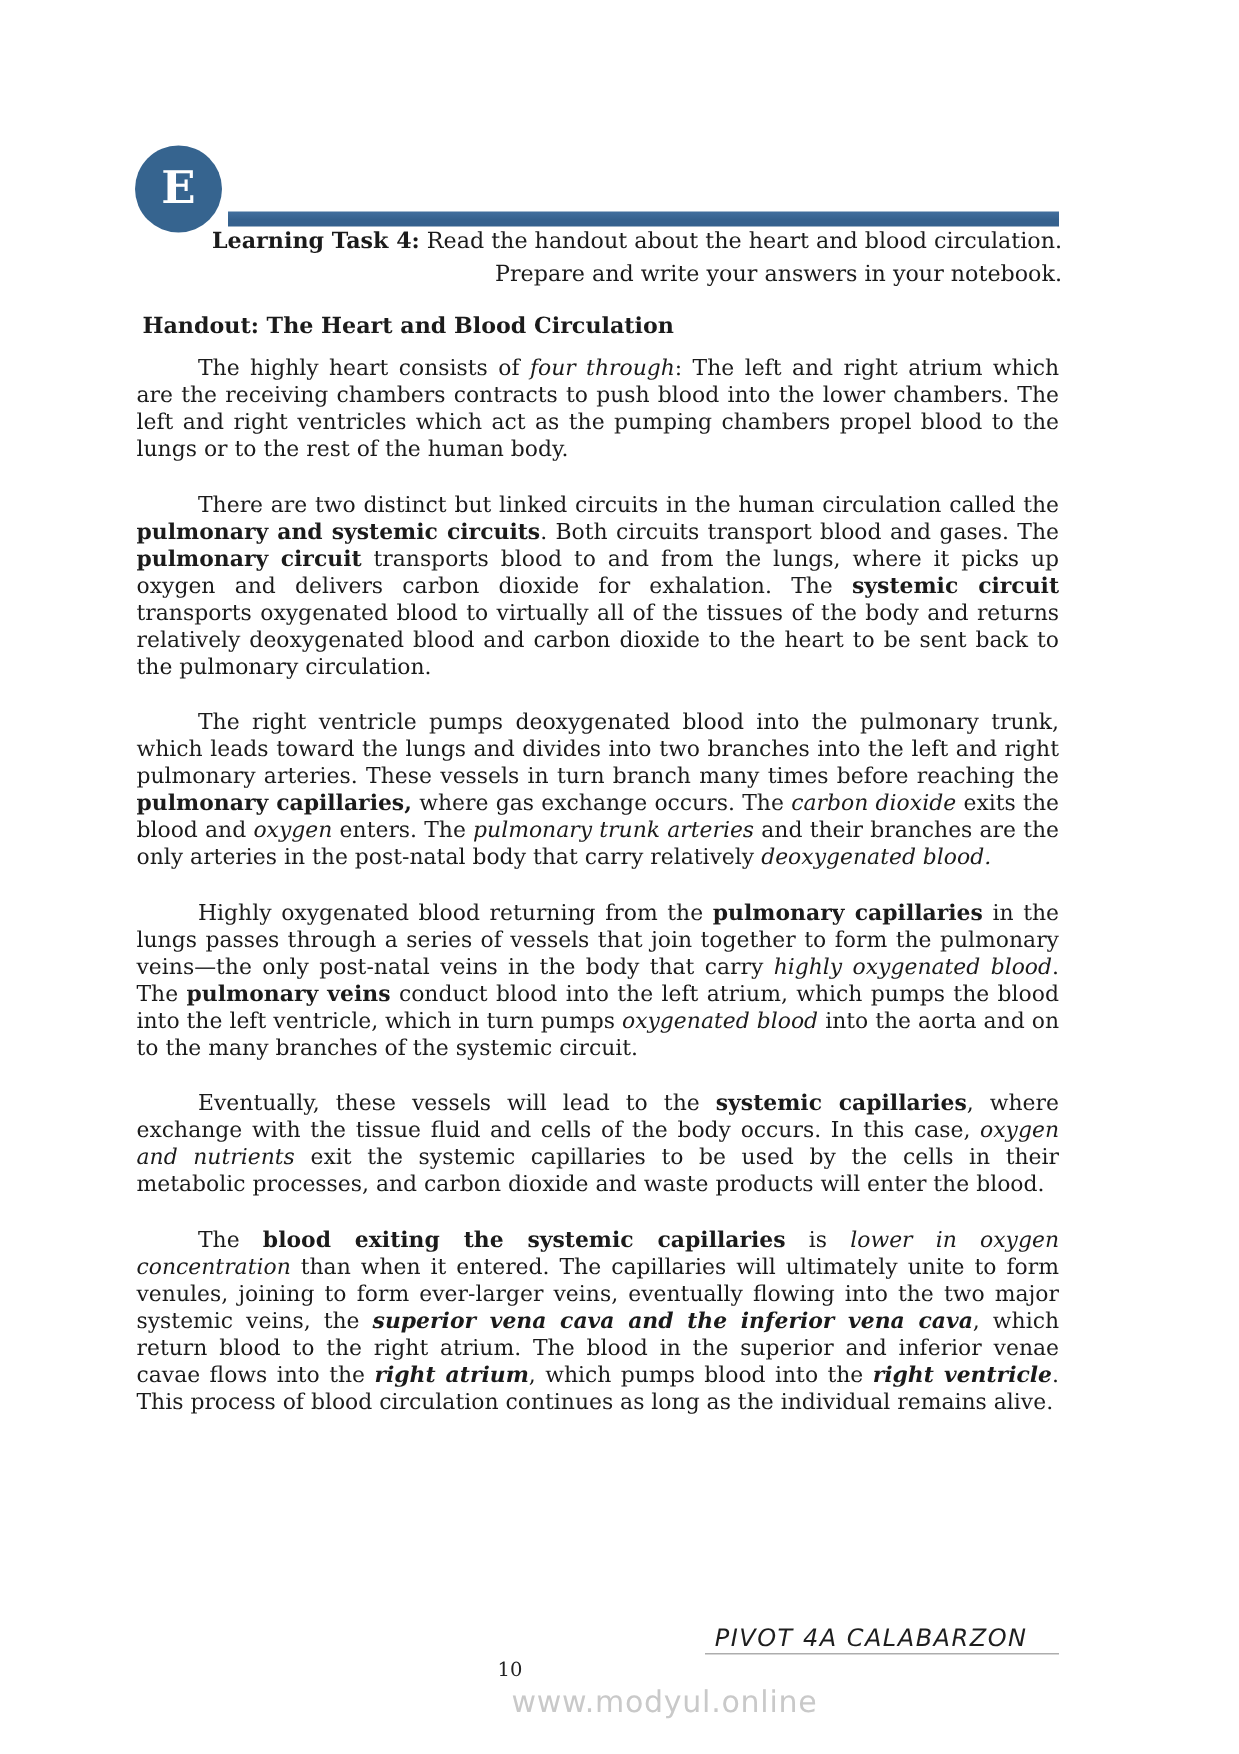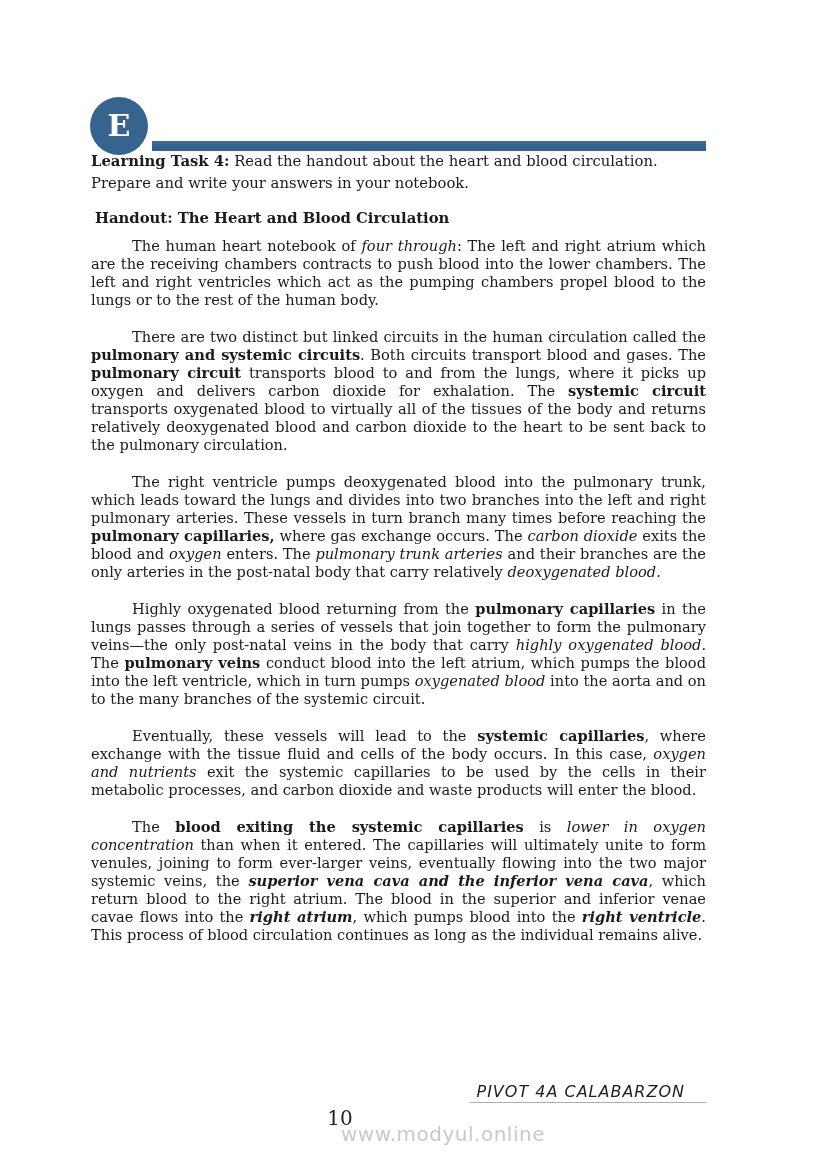--- a/index.html
+++ b/index.html
@@ -11,21 +11,21 @@
     position:absolute;left:90px;top:97px;width:58px;height:58px;border-radius:50%;
     background:#36648f;color:#ffffff;display:flex;align-items:center;justify-content:center;
   }
   .circle-badge span{font-size:30px;font-weight:bold;font-family:"DejaVu Serif",serif;transform:translateY(-1px);}
   .accent-bar{
     position:absolute;left:152px;top:141px;width:554px;height:10px;
     background:linear-gradient(180deg,#426f9e 0%,#35618e 55%,#35618e 100%);
   }
   .learning-task{
     position:absolute;left:91px;top:150px;width:617px;margin:0;
-    font-size:14.8px;line-height:22px;text-align:left;
+    font-size:14.8px;line-height:22px;text-align:right;
   }
   .handout-title{
     position:absolute;left:95px;top:209px;margin:0;
     font-size:14.8px;font-weight:bold;text-align:right;
   }
   .handout-body{position:absolute;left:91px;top:237px;width:615px;}
   .body-para{
     margin:0 0 19px 0;text-align:justify;text-indent:41px;
     font-size:14.6px;line-height:18px;
   }
@@ -35,21 +35,21 @@
   .footer-edition{
     position:absolute;top:1082px;right:141px;
     font-family:"DejaVu Sans",sans-serif;font-style:italic;
     font-size:16px;letter-spacing:1px;color:#1e1e1e;
   }
   .footer-rule{
     position:absolute;top:1102px;left:470px;width:236px;height:1px;background:#adadad;
   }
   .page-number{
     position:absolute;top:1106px;left:0;width:680px;text-align:center;
-    font-size:20px;color:#222222;
+    font-size:13px;color:#222222;
   }
   .watermark{
     position:absolute;top:1122px;left:4px;width:826px;text-align:center;
     font-family:"DejaVu Sans",sans-serif;font-size:20px;letter-spacing:0.5px;color:#c9c9c9;margin-left:26px;
   }
 </style>
 </head>
 <body>
 
 <div class="page">
@@ -57,21 +57,21 @@
   <div class="circle-badge" style="background: rgb(54, 100, 143);">
     <span>E</span>
   </div>
   <div class="accent-bar"></div>
 
   <p class="learning-task"><span class="sb">Learning Task 4:</span><span> Read the handout about the heart and blood circulation. Prepare and write your answers in your notebook.</span></p>
 
   <h3 class="handout-title">Handout: The Heart and Blood Circulation</h3>
 
   <div class="handout-body">
-      <p class="body-para"><span>The human heart notebook of </span><span class="si">four through</span><span>: The left and right atrium which are the receiving chambers contracts to push blood into the lower chambers.  The left and right ventricles which act as the pumping chambers propel blood to the lungs or to the rest of the human body.</span></p>
+      <p class="body-para"><span>The highly heart consists of </span><span class="si">four through</span><span>: The left and right atrium which are the receiving chambers contracts to push blood into the lower chambers.  The left and right ventricles which act as the pumping chambers propel blood to the lungs or to the rest of the human body.</span></p>
       <p class="body-para"><span>There are two distinct but linked circuits in the human circulation called the </span><span class="sb">pulmonary and systemic circuits</span><span>. Both circuits transport blood and gases. The </span><span class="sb">pulmonary circuit</span><span> transports blood to and from the lungs, where it picks up oxygen and delivers carbon dioxide for exhalation. The </span><span class="sb">systemic circuit</span><span> transports oxygenated blood to virtually all of the tissues of the body and returns relatively deoxygenated blood and carbon dioxide to the heart to be sent back to the pulmonary circulation.</span></p>
       <p class="body-para"><span>The right ventricle pumps deoxygenated blood into the pulmonary trunk, which leads toward the lungs and divides into two branches into the left and right pulmonary arteries. These vessels in turn branch many times before reaching the </span><span class="sb">pulmonary capillaries,</span><span> where gas exchange occurs.  The </span><span class="si">carbon dioxide</span><span> exits the blood and </span><span class="si">oxygen</span><span> enters. The </span><span class="si">pulmonary trunk arteries</span><span> and their branches are the only arteries in the post-natal body that carry relatively </span><span class="si">deoxygenated blood.</span></p>
       <p class="body-para"><span>Highly oxygenated blood returning from the </span><span class="sb">pulmonary capillaries</span><span> in the lungs passes through a series of vessels that join together to form the pulmonary veins—the only post-natal veins in the body that carry </span><span class="si">highly oxygenated blood</span><span>. The </span><span class="sb">pulmonary veins</span><span> conduct blood into the left atrium, which pumps the blood into the left ventricle, which in turn pumps </span><span class="si">oxygenated blood</span><span> into the aorta and on to the many branches of the systemic circuit.</span></p>
       <p class="body-para"><span>Eventually, these vessels will lead to the </span><span class="sb">systemic capillaries</span><span>, where exchange with the tissue fluid and cells of the body occurs. In this case, </span><span class="si">oxygen and nutrients</span><span> exit the systemic capillaries to be used by the cells in their metabolic processes, and carbon dioxide and waste products will enter the blood.</span></p>
       <p class="body-para"><span>The </span><span class="sb">blood exiting the systemic capillaries</span><span> is </span><span class="si">lower in oxygen concentration</span><span> than when it entered. The capillaries will ultimately unite to form venules, joining to form ever-larger veins, eventually flowing into the two major systemic veins, the </span><span class="sbi">superior vena cava and the inferior vena cava</span><span>, which return blood to the right atrium. The blood in the superior and inferior venae cavae flows into the </span><span class="sbi">right atrium</span><span>, which pumps blood into the </span><span class="sbi">right ventricle</span><span>. This process of blood circulation continues as long as the individual remains alive.</span></p>
     </div>
 
   <div class="footer-edition">PIVOT 4A CALABARZON</div>
   <div class="footer-rule"></div>
   <div class="page-number">10</div>

